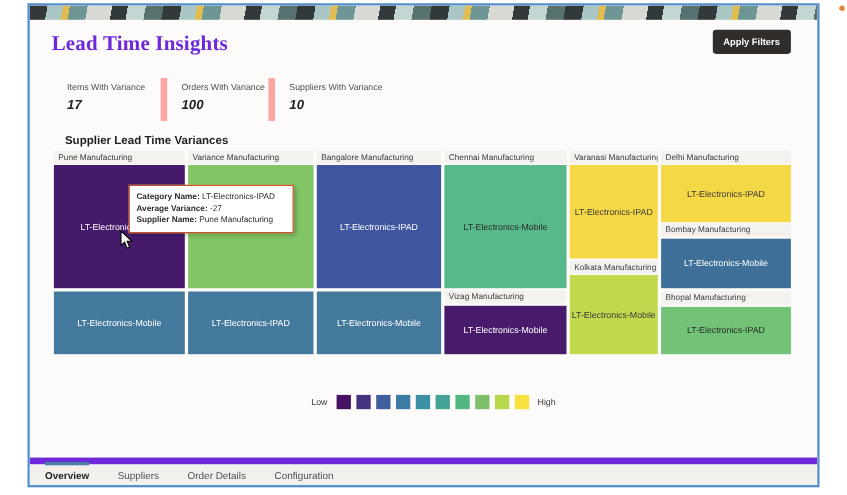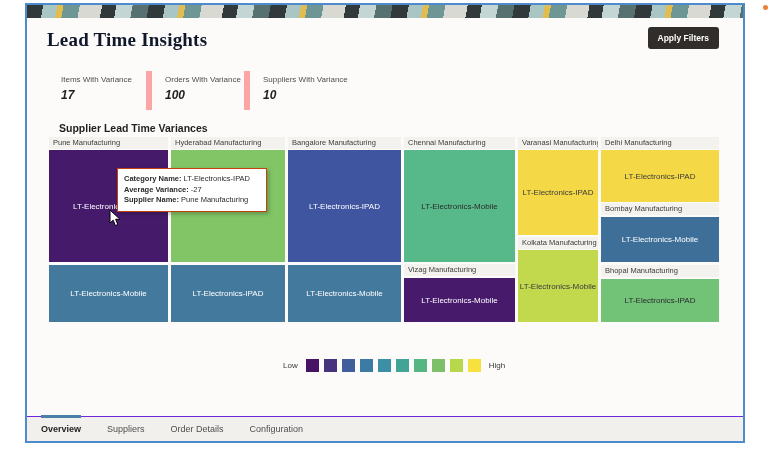--- a/index.html
+++ b/index.html
@@ -5,42 +5,42 @@
   * { margin:0; padding:0; box-sizing:border-box; }
   body { width:770px; height:450px; background:#ffffff; font-family:"Liberation Sans", sans-serif; overflow:hidden; }
   .screen { position:relative; width:770px; height:450px; background:#ffffff; }
   .orange-dot { position:absolute; right:2px; top:5px; width:5px; height:5px; border-radius:50%; background:#e8823c; }
   .window { position:absolute; left:25px; top:3px; width:720px; height:440px; border:2px solid #4d8bcc; background:#fcfbf9; overflow:hidden; }
   .banner { position:absolute; left:0; top:0; right:0; height:13px;
     background: repeating-linear-gradient(100deg,
       #32393a 0px 16px, #a9c6c4 16px 30px, #e0bd4e 30px 36px,
       #6e9694 36px 52px, #d9d9d3 52px 74px, #32393a 74px 88px,
       #c4d6d4 88px 104px, #577070 104px 120px); }
-  .page-title { position:absolute; left:20px; top:24px; font-family:"Liberation Serif", serif; font-size:19px; font-weight:600; color:#0f172a; letter-spacing:.2px; }
+  .page-title { position:absolute; left:20px; top:24px; font-family:"Liberation Serif", serif; font-size:19px; font-weight:600; color:#6d28d9; letter-spacing:.2px; }
   .apply-btn { position:absolute; right:24px; top:22px; height:22px; padding:0 10px; background:#312d2a; color:#ffffff; border:none; border-radius:3px; font-size:8.5px; font-weight:bold; font-family:"Liberation Sans", sans-serif; cursor:pointer; }
   .stats { position:absolute; left:34px; top:66px; display:flex;align-items:center; }
   .stat { min-width:85px; padding:4px 0 8px 0; }
   .stat + .stat { border-left:6px solid #fca5a5; padding-left:13px; min-width:98px; }
   .stat .lbl { font-size:8px; color:#4f4f4f; }
   .stat .val { font-size:12px; font-weight:bold; color:#1f1f1f; margin-top:4px;font-style:italic; }
   .section-title { position:absolute; left:32px; top:117px; font-size:10.5px; font-weight:bold; color:#1f1f1f; }
   .treemap { position:absolute; left:22px; top:132px; width:670px; height:185px; }
   .tm-head { position:absolute; background:#f4f2ef; font-size:7.5px; color:#3c3c3c; line-height:12px; padding-left:4px; white-space:nowrap; overflow:hidden; }
   .tm-cell { position:absolute; display:flex; align-items:center; justify-content:center; font-size:8px; text-align:center; overflow:hidden; }
   .sc-legend { position:absolute; left:285px; top:321px; display:flex; align-items:center; font-size:8px; color:#3a3a3a; }
   .sc-legend .b { font-weight:bold; color:#2b2b2b; margin-right:4px; }
   .sc-legend .v { margin-right:18px; }
   .color-scale { position:absolute; left:256px; top:354px; display:flex; align-items:center; font-size:8px; color:#3a3a3a; }
   .swatch { width:13px; height:13px; margin-left:5px; }
   .cs-low { margin-right:3px; } .cs-high { margin-left:8px; }
   .tooltip { position:absolute; left:90px; top:163px; width:150px; background:#ffffff; border:1px solid #c2410c; box-shadow:2px 2px 4px rgba(0,0,0,.25); padding:5px 6px; z-index:5; }
   .tooltip .row { font-size:7.5px; color:#2b2b2b; line-height:1.4; white-space:nowrap; }
   .tooltip .row b { font-weight:bold; }
   .cursor { position:absolute; left:82px; top:204px; z-index:6; }
-  .tabbar { position:absolute; left:0; right:0; bottom:0; height:25px; background:#f2f0ed; border-top:1px solid #6d28d9; display:flex; align-items:center; padding-left:14px; }
+  .tabbar { position:absolute; left:0; right:0; bottom:0; height:25px; background:#f2f0ed; border-top:6px solid #6d28d9; display:flex; align-items:center; padding-left:14px; }
   .tab { position:relative; height:100%; display:flex; align-items:center; margin-right:26px; font-size:9px; color:#4f4f4f; cursor:pointer; }
   .tab.active { font-weight:bold; color:#1f1f1f; }
   .tab-indicator { position:absolute; top:-2px; left:0; right:0; height:3px; background:#4b7ea8; }
 </style>
 </head>
 <body>
 
 <div class="screen">
   <div class="orange-dot"></div>
 
@@ -66,21 +66,21 @@
     </div>
 
     <div class="section-title">Supplier Lead Time Variances</div>
 
     <div class="treemap">
 
       <div class="tm-head" style="left:0;top:0;width:119px;height:12px">Pune Manufacturing</div>
       <div class="tm-cell" style="left: 0px; top: 13px; width: 119px; height: 112px; background: rgb(69, 26, 107); color: rgb(255, 255, 255);">LT-Electronics-IPAD</div>
       <div class="tm-cell" style="left: 0px; top: 128px; width: 119px; height: 57px; background: rgb(68, 121, 158); color: rgb(255, 255, 255);">LT-Electronics-Mobile</div>
 
-      <div class="tm-head" style="left:122px;top:0;width:114px;height:12px">Hyderabad Manufacturing</div>
+      <div class="tm-head" style="left:122px;top:0;width:114px;height:12px">Variance Manufacturing</div>
       <div class="tm-cell" style="left: 122px; top: 13px; width: 114px; height: 112px; background: rgb(130, 197, 102); color: rgb(36, 51, 36);">LT-Electronics-Mobile</div>
       <div class="tm-cell" style="left: 122px; top: 128px; width: 114px; height: 57px; background: rgb(68, 121, 158); color: rgb(255, 255, 255);">LT-Electronics-IPAD</div>
 
       <div class="tm-head" style="left:239px;top:0;width:113px;height:12px">Bangalore Manufacturing</div>
       <div class="tm-cell" style="left: 239px; top: 13px; width: 113px; height: 112px; background: rgb(63, 85, 160); color: rgb(255, 255, 255);">LT-Electronics-IPAD</div>
       <div class="tm-cell" style="left: 239px; top: 128px; width: 113px; height: 57px; background: rgb(68, 121, 158); color: rgb(255, 255, 255);">LT-Electronics-Mobile</div>
 
       <div class="tm-head" style="left:355px;top:0;width:111px;height:12px">Chennai Manufacturing</div>
       <div class="tm-cell" style="left: 355px; top: 13px; width: 111px; height: 112px; background: rgb(87, 185, 138); color: rgb(43, 43, 43);">LT-Electronics-Mobile</div>
 

